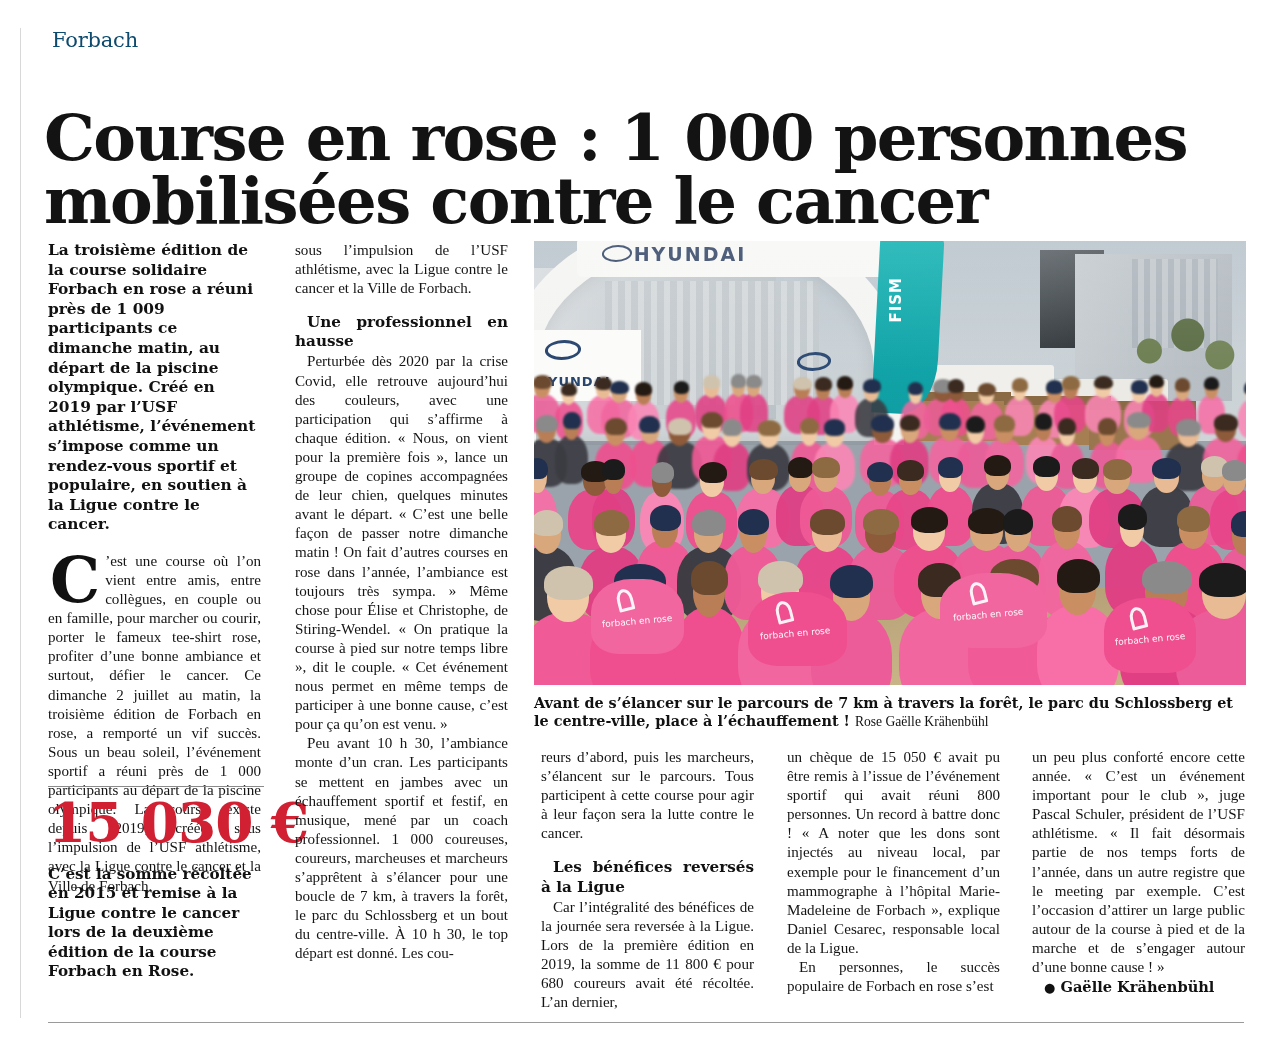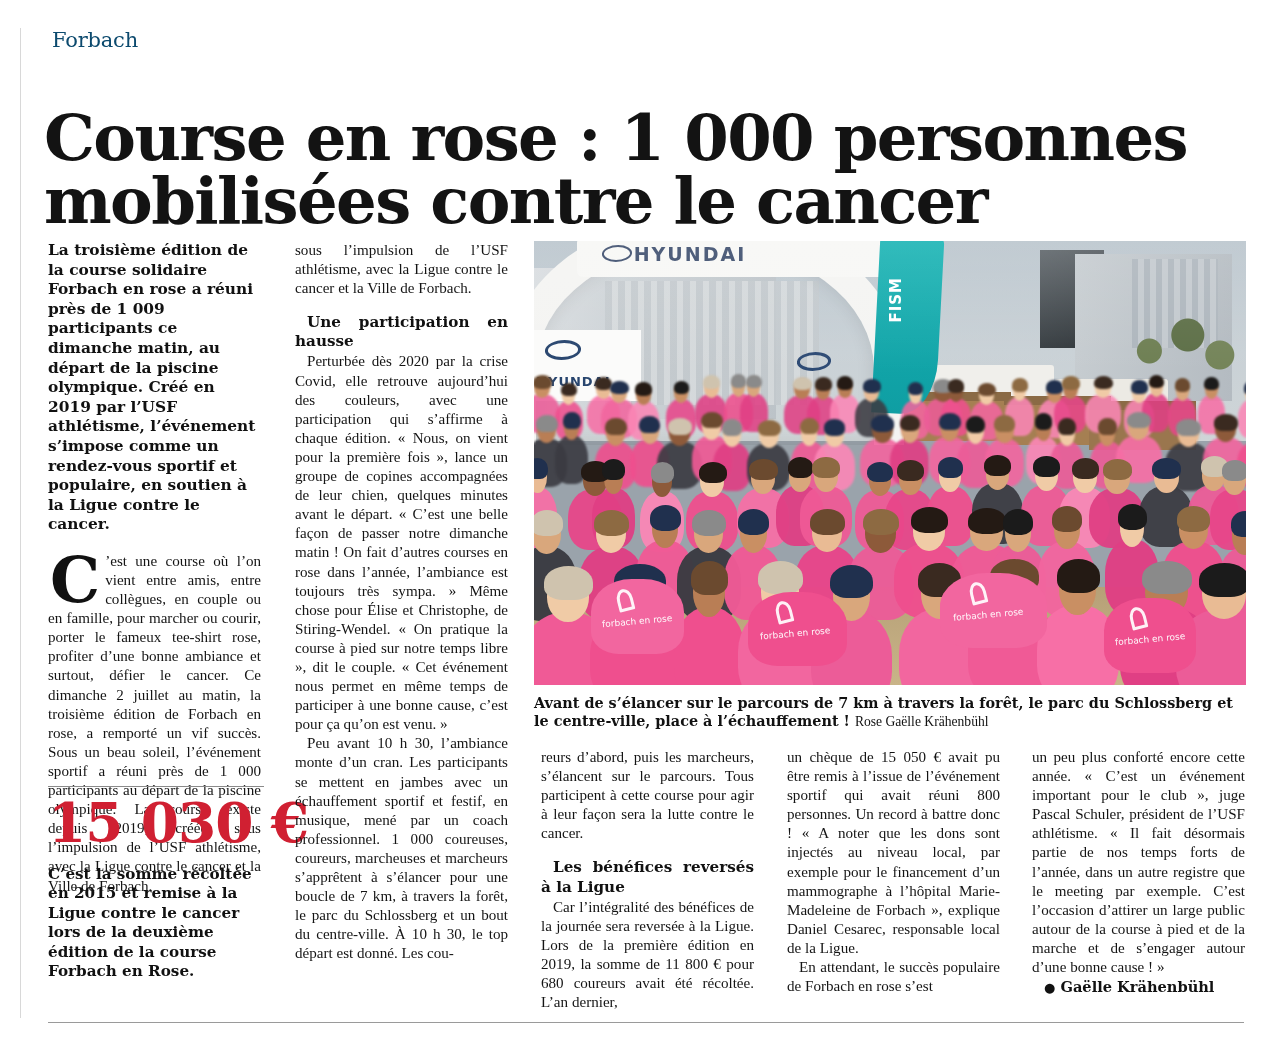--- a/index.html
+++ b/index.html
@@ -323,21 +323,21 @@
   </div>
 
   <div class="statbox">
     <div class="stat-rule"></div>
     <div class="stat-figure">15 030 €</div>
     <div class="stat-caption">C’est la somme récoltée en 2015 et remise à la Ligue contre le cancer lors de la deuxième édition de la course Forbach en Rose.</div>
   </div>
 
   <div class="col col-2 body-text" style="top:241px; height:775px; overflow:hidden;">
     <p class="noindent"><span>sous l’impulsion de l’USF athlétisme, avec la Ligue contre le cancer et la Ville de Forbach.</span></p>
-    <div class="subhead">Une participation en hausse</div>
+    <div class="subhead">Une professionnel en hausse</div>
     <p>Perturbée dès 2020 par la crise Covid, elle retrouve aujourd’hui des couleurs, avec une participation qui s’affirme à chaque édition. « Nous, on vient pour la première fois », lance un groupe de copines accompagnées de leur chien, quelques minutes avant le départ. « C’est une belle façon de passer notre dimanche matin ! On fait d’autres courses en rose dans l’année, l’ambiance est toujours très sympa. » Même chose pour Élise et Christophe, de Stiring-Wendel. « On pratique la course à pied sur notre temps libre », dit le couple. « Cet événement nous permet en même temps de participer à une bonne cause, c’est pour ça qu’on est venu. »</p>
     <p>Peu avant 10 h 30, l’ambiance monte d’un cran. Les participants se mettent en jambes avec un échauffement sportif et festif, en musique, mené par un coach professionnel. 1 000 coureuses, coureurs, marcheuses et marcheurs s’apprêtent à s’élancer pour une boucle de 7 km, à travers la forêt, le parc du Schlossberg et un bout du centre-ville. À 10 h 30, le top départ est donné. Les cou-</p>
   </div>
 
   <figure class="photo-wrap" style="margin:0;">
     <div class="photo">
       <div class="sky"></div>
       <div class="bldg-left"></div>
       <div class="bldg-stripes"></div>
       <div class="glass-box"></div>
@@ -657,21 +657,21 @@
   <figcaption class="caption"><span>Avant de s’élancer sur le parcours de 7 km à travers la forêt, le parc du Schlossberg et le centre-ville, place à l’échauffement !</span> <span class="credit">Rose Gaëlle Krähenbühl</span></figcaption>
 
   <div class="col col-3 body-text" style="top:748px; height:268px; overflow:hidden;">
     <p class="noindent">reurs d’abord, puis les marcheurs, s’élancent sur le parcours. Tous participent à cette course pour agir à leur façon sera la lutte contre le cancer.</p>
     <div class="subhead">Les bénéfices reversés à la Ligue</div>
     <p>Car l’intégralité des bénéfices de la journée sera reversée à la Ligue. Lors de la première édition en 2019, la somme de 11 800 € pour 680 coureurs avait été récoltée. L’an dernier,</p>
   </div>
 
   <div class="col col-4 body-text" style="top:748px; height:268px; overflow:hidden;">
     <p class="noindent">un chèque de 15 050 € avait pu être remis à l’issue de l’événement sportif qui avait réuni 800 personnes. Un record à battre donc ! « A noter que les dons sont injectés au niveau local, par exemple pour le financement d’un mammographe à l’hôpital Marie-Madeleine de Forbach », explique Daniel Cesarec, responsable local de la Ligue.</p>
-    <p>En attendant, le succès populaire de Forbach en rose s’est</p>
+    <p>En personnes, le succès populaire de Forbach en rose s’est</p>
   </div>
 
   <div class="col col-5 body-text" style="top:748px; height:268px; overflow:hidden;">
     <p class="noindent">un peu plus conforté encore cette année. « C’est un événement important pour le club », juge Pascal Schuler, président de l’USF athlétisme. « Il fait désormais partie de nos temps forts de l’année, dans un autre registre que le meeting par exemple. C’est l’occasion d’attirer un large public autour de la course à pied et de la marche et de s’engager autour d’une bonne cause ! »</p>
     <p class="byline"><span class="bullet">●</span> <span>Gaëlle Krähenbühl</span></p>
   </div>
 
   <div class="rule-bottom"></div>
 </div>
 

